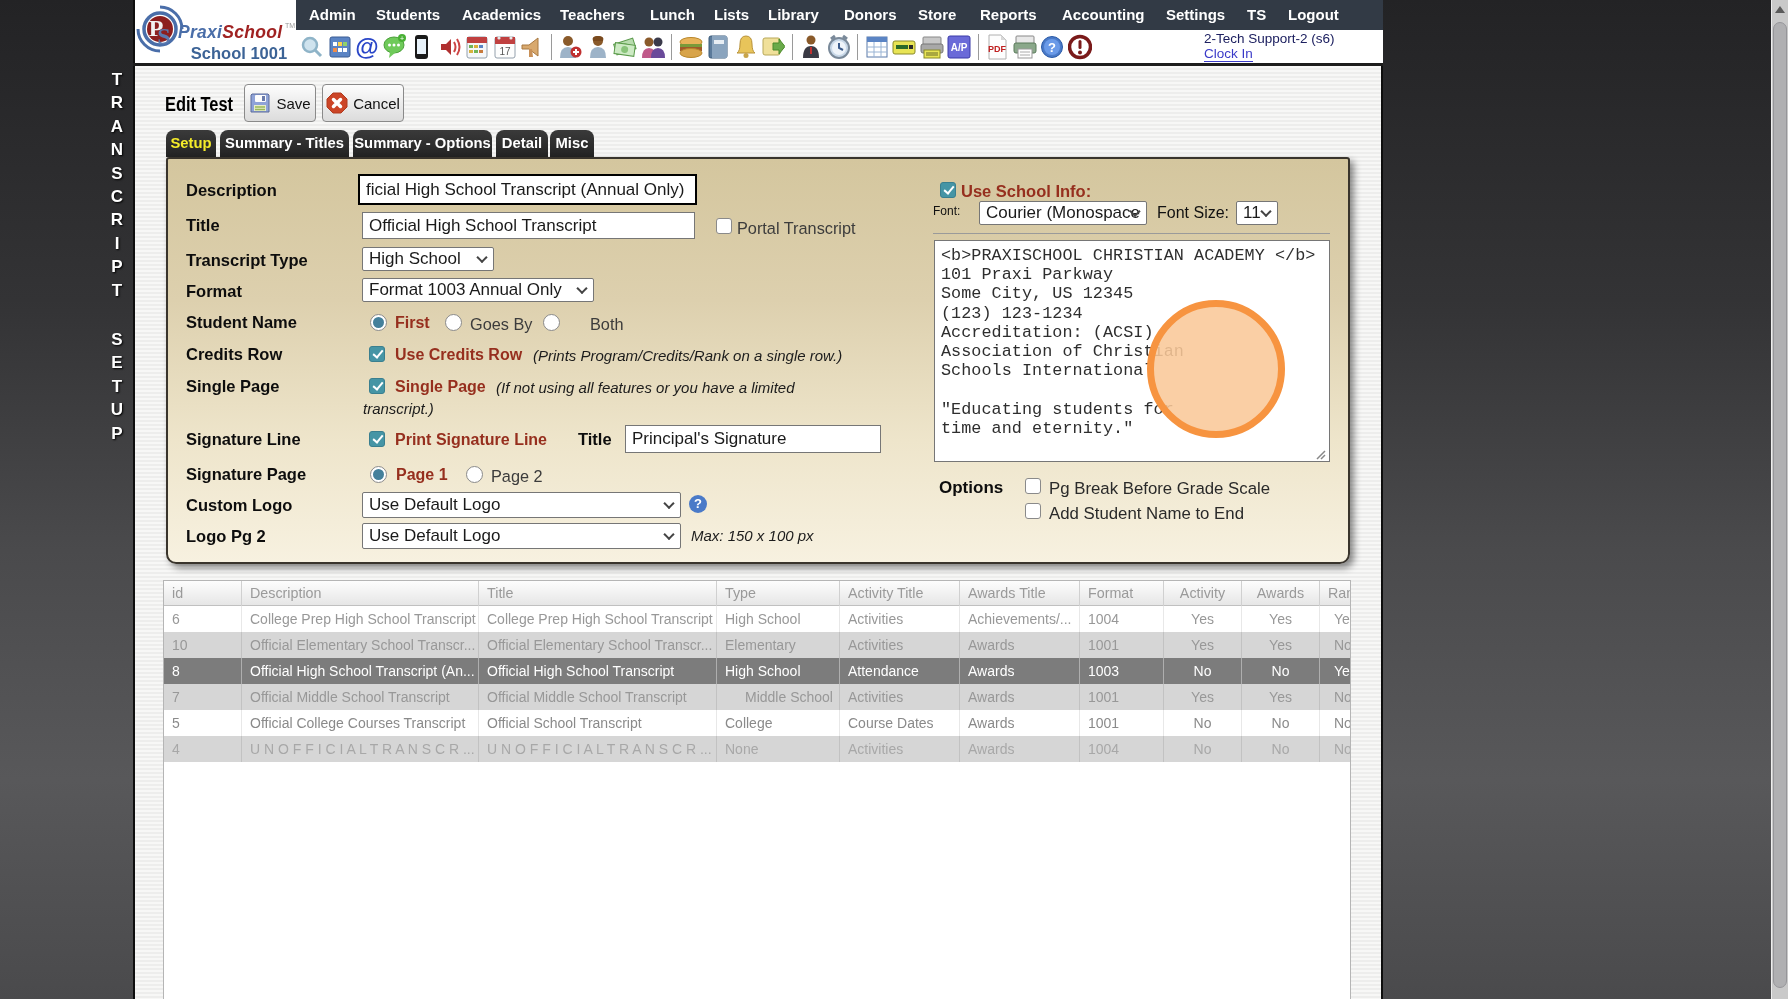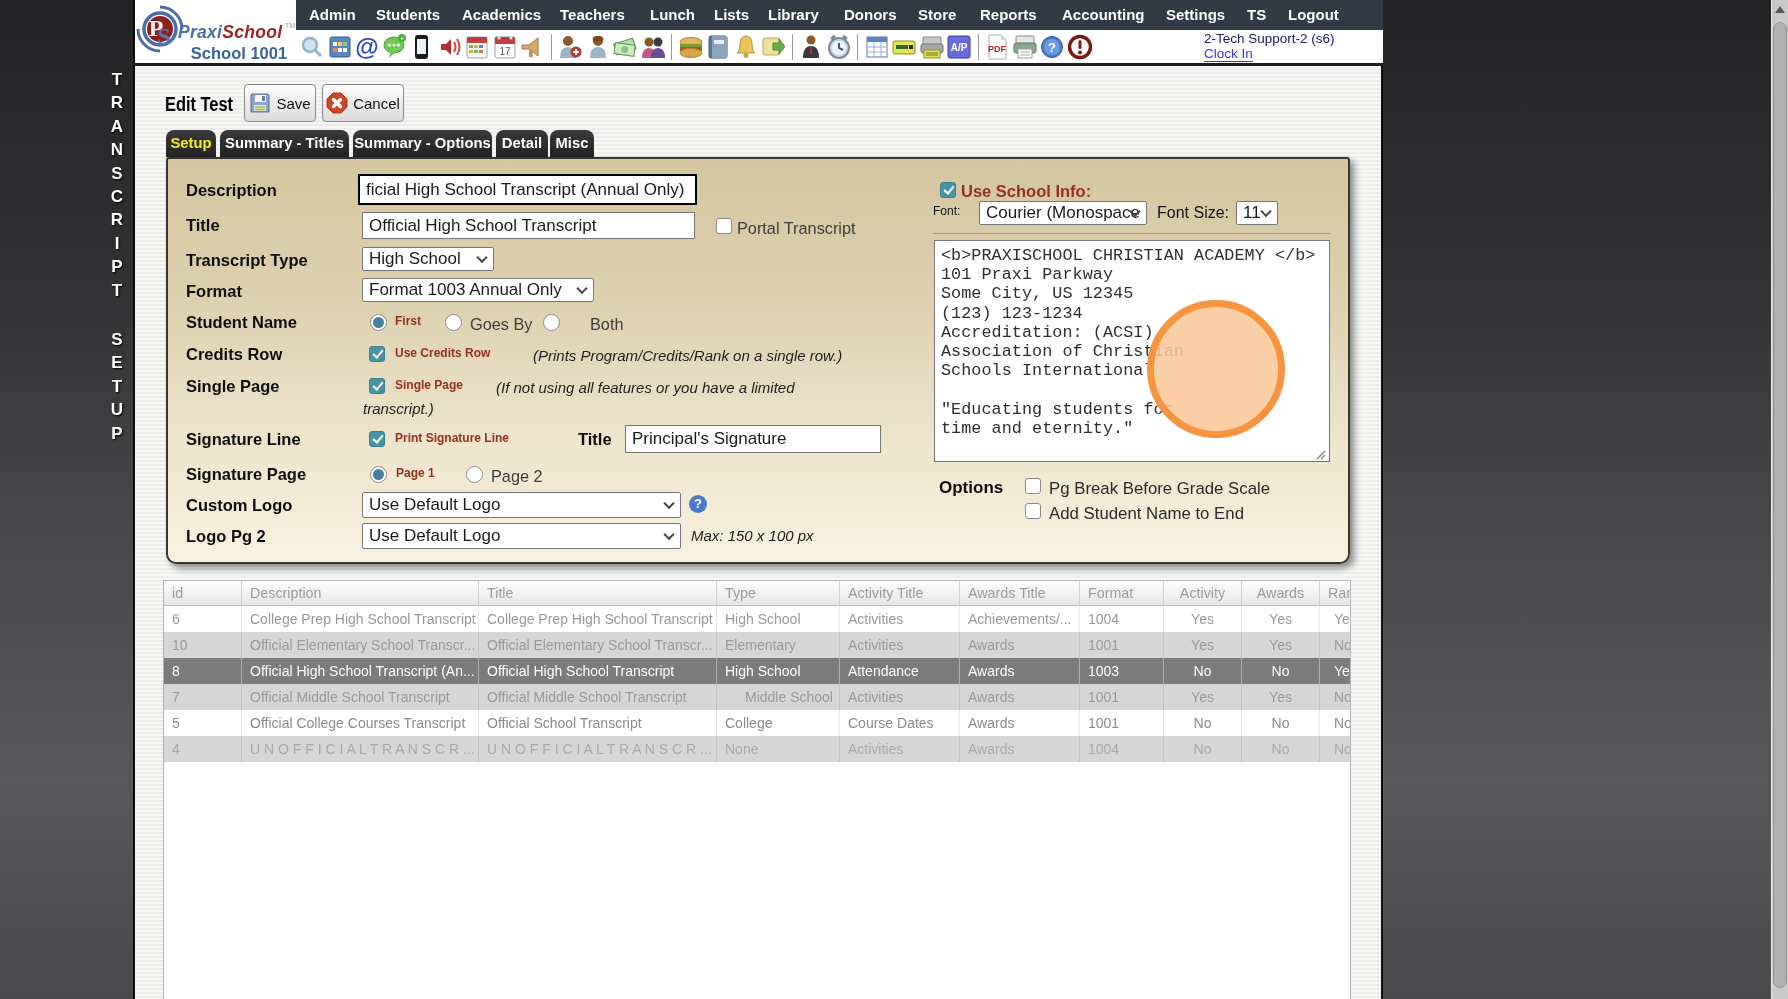--- a/index.html
+++ b/index.html
@@ -16,21 +16,21 @@
 .toolbar { position:absolute; left:296px; top:30px; width:1087px; height:33px; background:#fff; }
 .hdrline { position:absolute; left:133px; top:63px; width:1250px; height:3px; background:#1c1c1c; }
 
 .btn { position:absolute; top:84px; height:38px; background:linear-gradient(180deg,#fdfdfd 0%,#ececec 50%,#dcdcdc 100%); border:1px solid #8a8a8a; border-radius:4px; font-size:15px; color:#111; display:flex; align-items:center; gap:5px; padding:9px 6px; justify-content:center; }
 .btn svg { flex:none; }
 
 .tab { position:absolute; top:130px; height:27px; background:linear-gradient(180deg,#3a3a3a,#232323); color:#fff; font-weight:bold; font-size:14.8px; text-align:center; line-height:27px; border-radius:8px 8px 0 0; white-space:nowrap; overflow:hidden; }
 
 .panel { position:absolute; left:166px; top:157px; width:1184px; height:407px; background:linear-gradient(180deg,#d4c69e 0%,#ddd0ae 35%,#eee5cb 70%,#f7f1e0 100%); border:2px solid #39342c; border-radius:3px 3px 10px 10px; box-shadow:4px 4px 7px rgba(0,0,0,0.45); }
 .flabel { position:absolute; font-weight:bold; font-size:16.5px; color:#0d0d0d; }
-.maroon { color:#962f1e; font-weight:bold; font-size:12px; }
+.maroon { color:#962f1e; font-weight:bold; font-size:16px; }
 .txt { position:absolute; background:#fff; border:1px solid #767676; font-size:17px; color:#1a1a1a; padding:0 6px; display:flex; align-items:center; white-space:nowrap; overflow:hidden; }
 .sel { position:absolute; background:#fff; border:1px solid #767676; border-radius:2px; font-size:17px; color:#1a1a1a; padding:0 6px; display:flex; align-items:center; }
 .sel .ar { position:absolute; right:7px; top:50%; width:8px; height:8px; border-right:2px solid #444; border-bottom:2px solid #444; transform:translateY(-70%) rotate(45deg); }
 .cb { position:absolute; width:16px; height:16px; border-radius:3px; }
 .cb.on { background:#4695a5; border:1px solid #3a7f8f; }
 .cb.on::after { content:""; position:absolute; left:3px; top:3px; width:8px; height:4px; border-left:2.5px solid #fff; border-bottom:2.5px solid #fff; transform:rotate(-50deg); }
 .cb.off { background:#fff; border:1px solid #8a8a8a; }
 .rad { position:absolute; width:17px; height:17px; border-radius:50%; background:#fff; border:1px solid #8a8a8a; }
 .rad.on::after { content:""; position:absolute; left:2px; top:2px; width:11px; height:11px; border-radius:50%; background:#44809b; }
 .note { font-style:italic; font-size:15px; color:#1c1c1c; }

